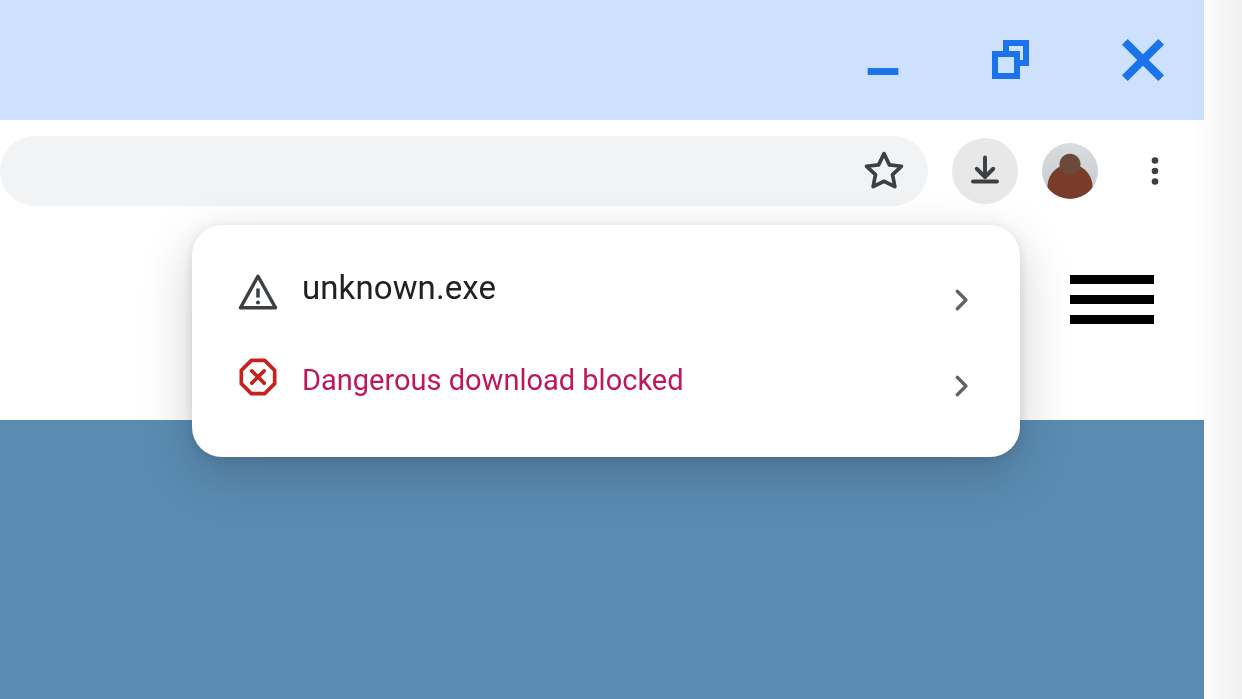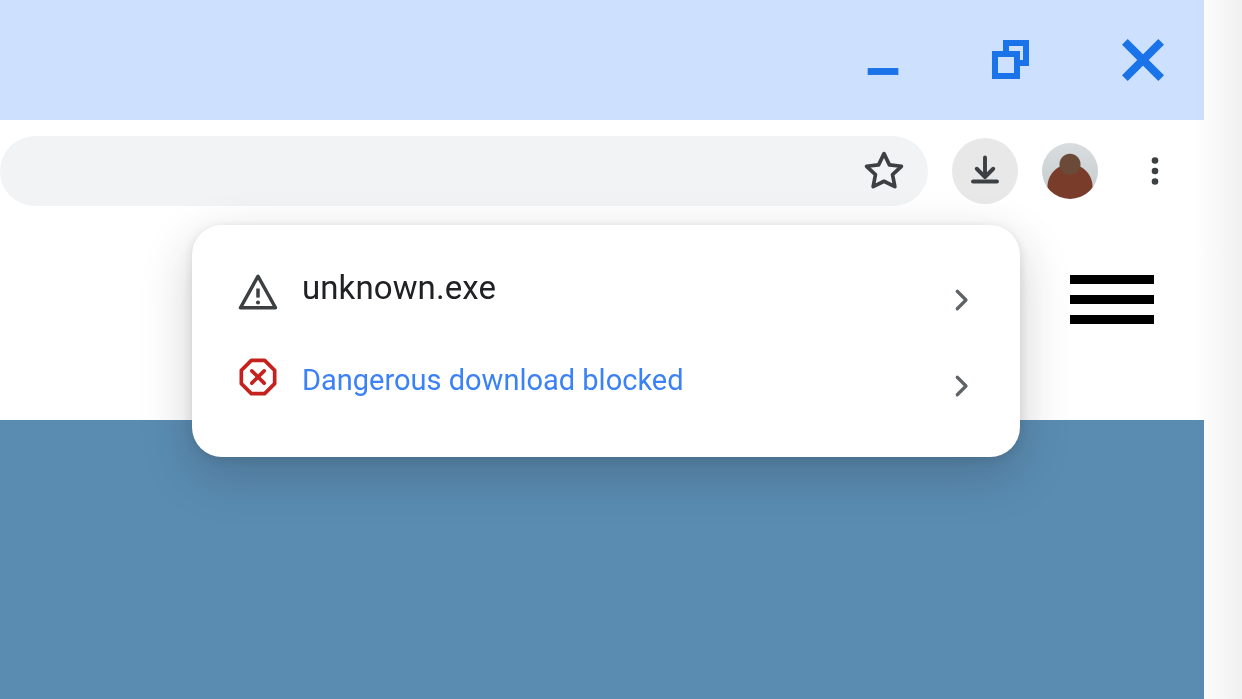--- a/index.html
+++ b/index.html
@@ -150,21 +150,21 @@
     line-height: 1.15;
     color: #202124;
     font-weight: 400;
     letter-spacing: .1px;
   }
   .dl-status {
     font-size: 29px;
     color: #5f6368;
     margin-top: 8px;
   }
-  .dl-status.danger { color: #3b82f6; }
+  .dl-status.danger { color: #be185d; }
   .dl-chevron {
     padding-top: 16px;
     color:#5f6368;
   }
 
 </style>
 </head>
 <body>
 
 <div class="app">

